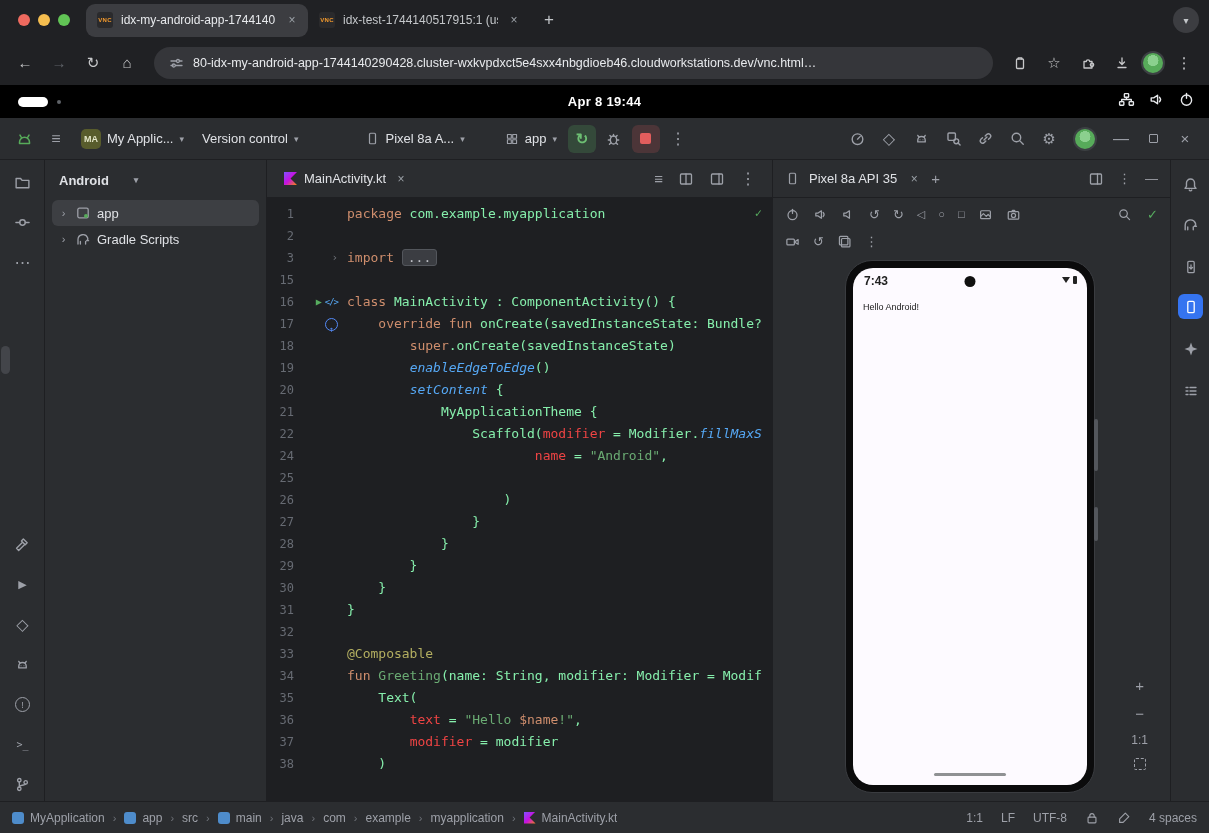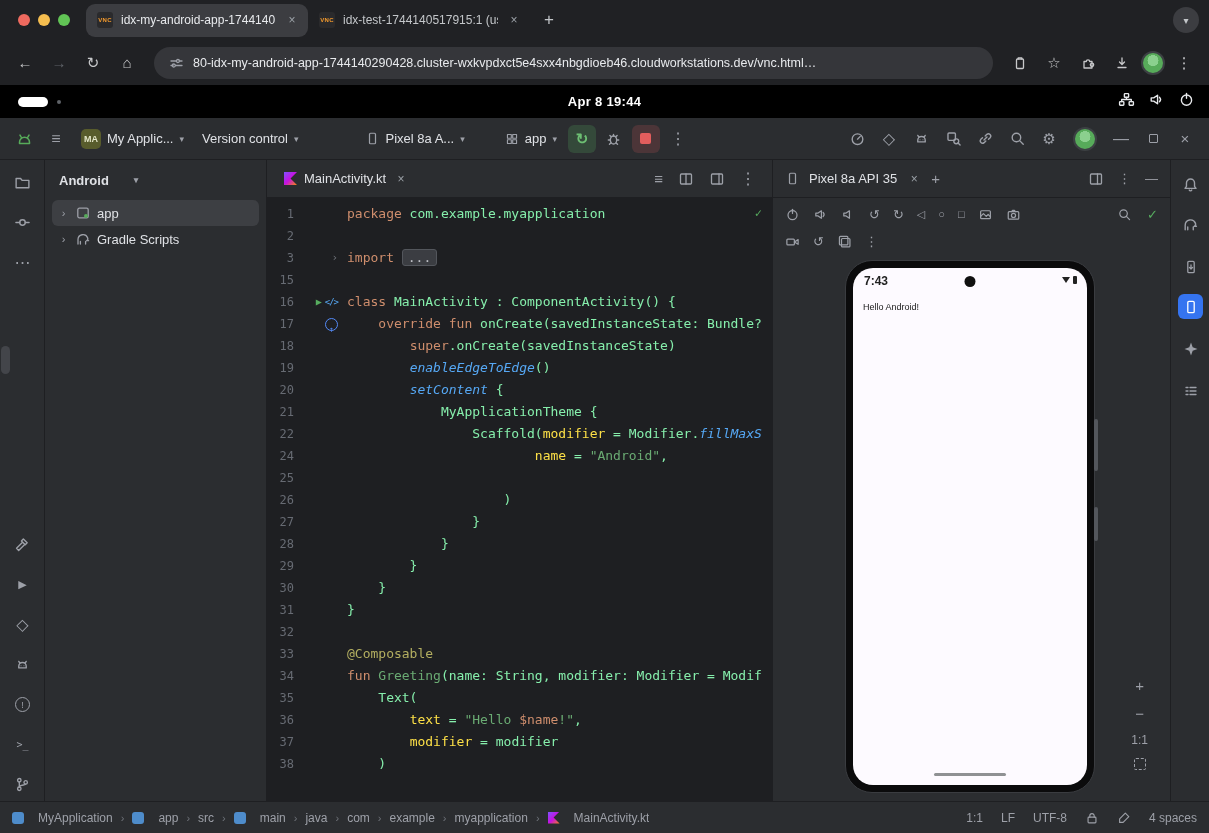--- a/index.html
+++ b/index.html
@@ -76,21 +76,21 @@
   .editor-tab { display:flex; align-items:center; gap:7px; height:37px; padding:0 11px; color:#dfe1e5; font-size:13px; }
   .kticon { width:13px; height:13px; background:linear-gradient(135deg,#7f52ff 0%,#c711e1 50%,#f88909 100%); clip-path:polygon(0 0,100% 0,50% 50%,100% 100%,0 100%); flex:none; }
   .editor-tab-actions { margin-left:auto; display:flex; align-items:center; gap:15px; color:#9da0a8; padding-right:10px; }
 
   .code-area { flex:1; position:relative; overflow:hidden; padding-top:5px; font-family:"DejaVu Sans Mono", monospace; font-size:13px; }
   .code-row { display:flex; height:22px; line-height:22px; }
   .ln { width:27px; text-align:right; color:#676b73; font-size:12px; flex:none; }
   .gutter { width:53px; flex:none; display:flex; align-items:center; justify-content:flex-end; gap:3px; padding-right:9px; }
   .code { flex:1; white-space:pre; overflow:hidden; color:#bcbec4; }
   .tok-kw{color:#cf8e6d} .tok-pl{color:#86efac} .tok-str{color:#6aab73}
-  .tok-ext{color:#56a8f5; font-style:italic} .tok-named{color:#fde047}
+  .tok-ext{color:#56a8f5; font-style:italic} .tok-named{color:#ef4444}
   .tok-fn{color:#6aab73} .tok-annot{color:#b3ae60} .tok-tmpl{color:#cf8e6d}
   .fold-chip { display:inline-block; background:#3b3d42; border:1px solid #53565c; border-radius:3px; padding:0 5px; color:#bcbec4; line-height:15px; height:17px; }
   .g-run { color:#57ad5f; font-size:10px; }
   .g-markup { color:#56a8f5; font-size:9px; letter-spacing:-1px; }
   .g-override { width:13px; height:13px; border:1px solid #548af7; border-radius:50%; color:#548af7; font-size:8px; display:grid; place-items:center; }
   .g-fold { color:#6f737a; font-size:11px; }
   .analysis-check { position:absolute; top:8px; right:10px; color:#57ad5f; font-size:12px; }
 
   
   .emulator-panel { width:398px; flex:none; border-left:1px solid #1e1f22; display:flex; flex-direction:column; background:#2b2d30; }
@@ -115,21 +115,21 @@
   .fit-box { width:12px; height:12px; border:1px dashed #9da0a8; border-radius:2px; }
 
   
   .right-strip { width:39px; flex:none; border-left:1px solid #1e1f22; position:relative; }
   .rstrip-icon { position:absolute; left:7px; width:25px; height:25px; display:grid; place-items:center; color:#9da0a8; border-radius:6px; }
   .rstrip-icon.selected { background:#3574f0; color:#fff; }
 
   
   .status-bar { height:32px; background:#2b2d30; border-top:1px solid #1e1f22; display:flex; align-items:center; padding:0 12px; color:#9da0a8; font-size:12px; flex:none; }
   .crumbs { display:flex; align-items:center; gap:5px; overflow:hidden; white-space:nowrap; }
-  .crumb { display:flex; align-items:center; gap:14px; }
+  .crumb { display:flex; align-items:center; gap:6px; }
   .crumb-sep { color:#6f737a; font-size:11px; margin:0 3px; }
   .mini-ic { width:12px; height:12px; border-radius:3px; flex:none; }
   .mini-blue { background:#4e8ccb; }
   .mini-kt { background:linear-gradient(135deg,#7f52ff 0%,#c711e1 50%,#f88909 100%); clip-path:polygon(0 0,100% 0,50% 50%,100% 100%,0 100%); border-radius:0; }
   .sb-right { margin-left:auto; display:flex; align-items:center; gap:18px; }
 </style>
 </head>
 <body>
 
 <div class="app">

